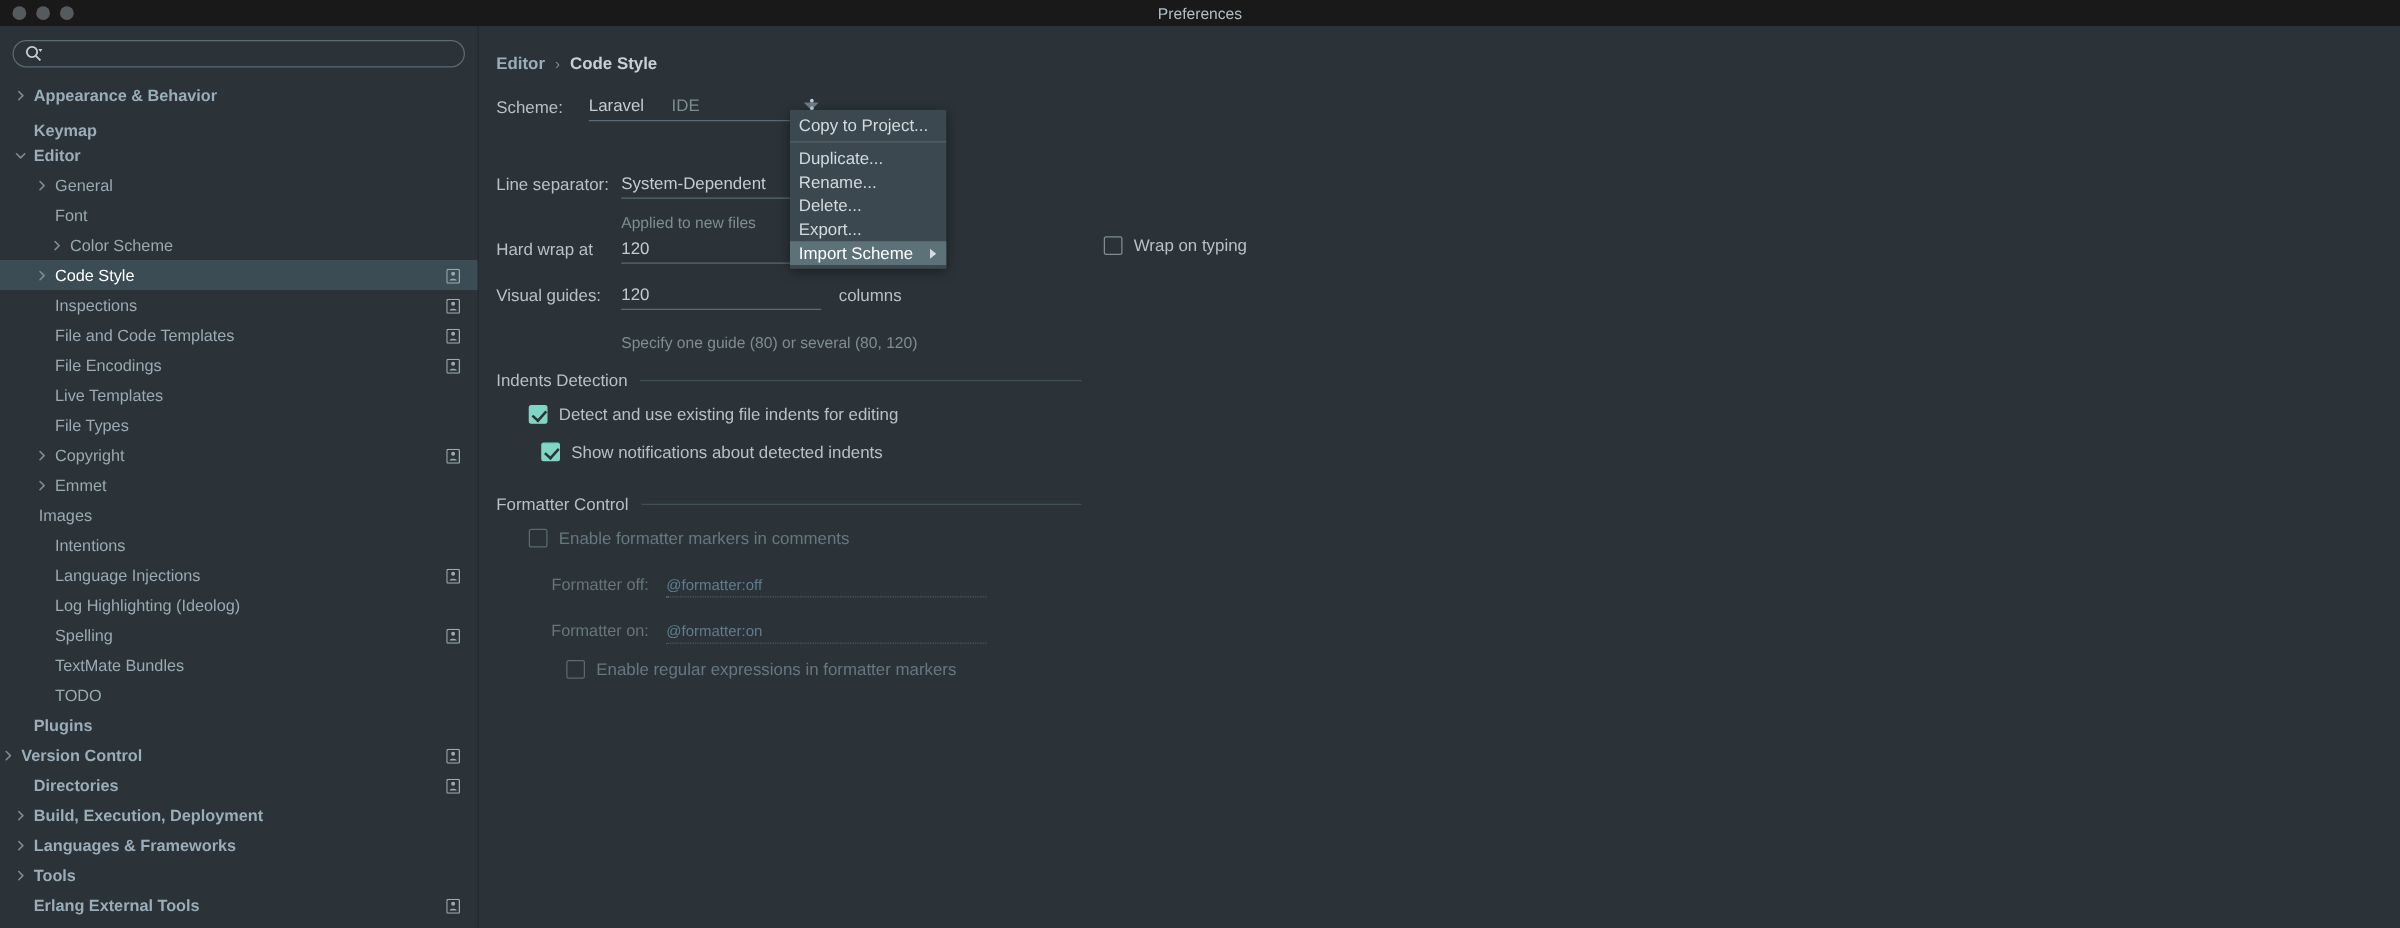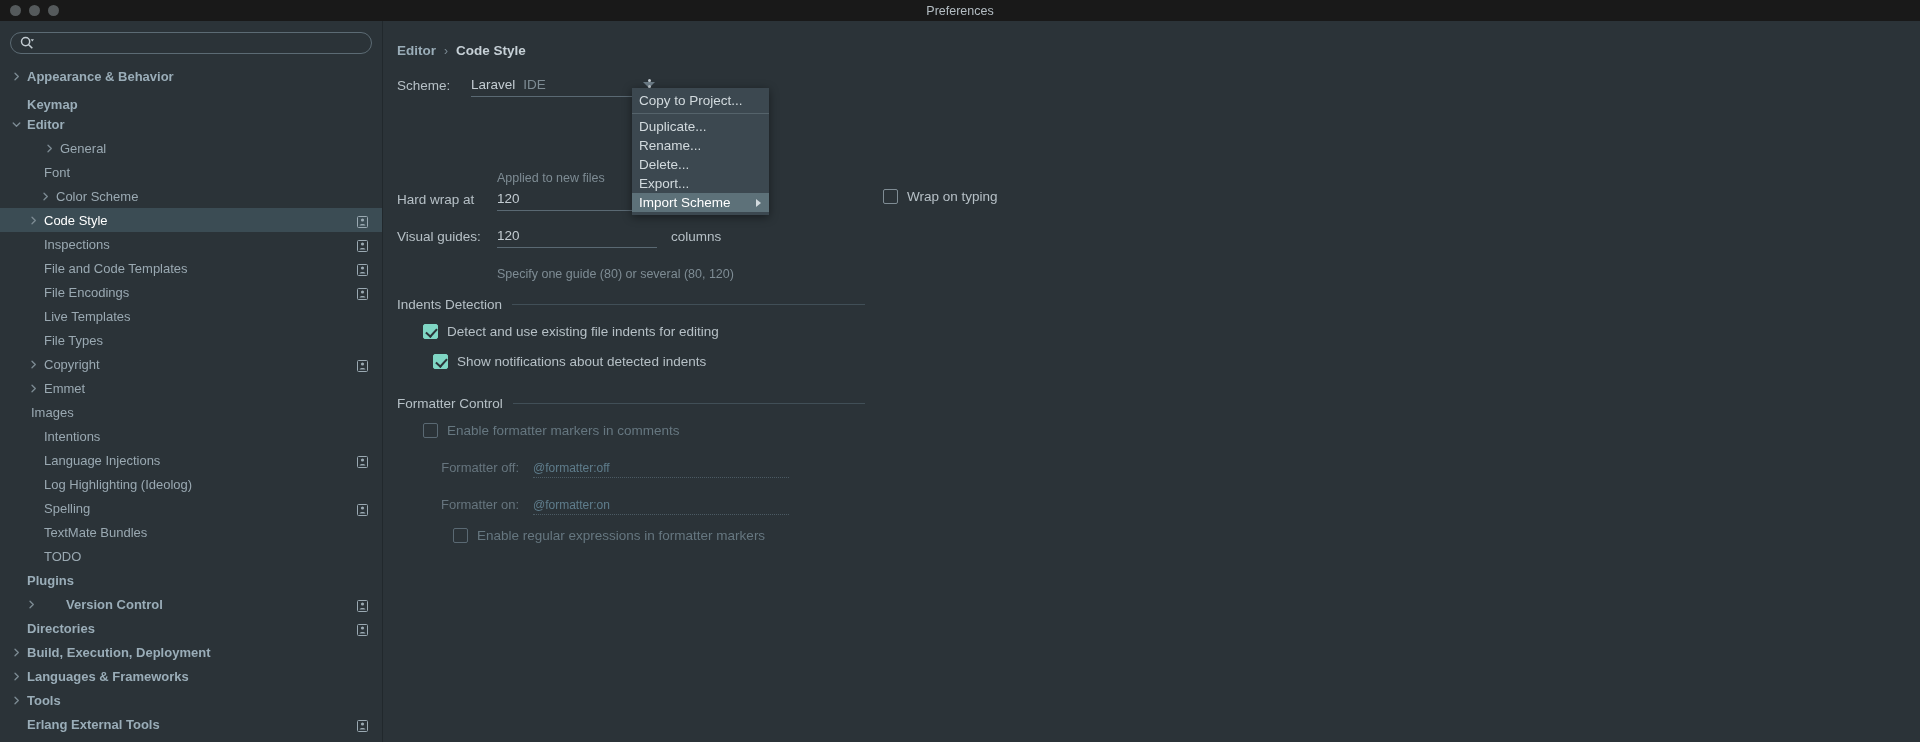--- a/index.html
+++ b/index.html
@@ -91,21 +91,21 @@
   .row { position: absolute; display: flex; align-items: center; }
   .lbl { font-size: 13.5px; color: #b6c0c6; }
   .sublbl { font-size: 12.5px; color: #7e8c94; }
 
   .combo {
     position: relative; height: 24px;
     border-bottom: 1px solid #5a6973;
     display: flex; align-items: center;
   }
   .combo-text { font-size: 13.5px; color: #c3ccd2; }
-  .combo-text .muted { color: #7e8c94; margin-left: 8px; }
+  .combo-text .muted { color: #7e8c94; margin-left: 22px; }
   .combo-arrow {
     position: absolute; right: 6px; top: 50%; transform: translateY(-50%);
     width: 0; height: 0;
     border-left: 6px solid transparent; border-right: 6px solid transparent;
     border-top: 6px solid #6d7d87;
   }
   .textfield {
     height: 24px; border-bottom: 1px solid #5a6973;
     display: flex; align-items: center;
     font-size: 13.5px; color: #c3ccd2;
@@ -213,21 +213,21 @@
           <span class="tree-label">Keymap</span>
         </div>
         <div class="tree-row level0" style="padding-left: 10px;">
           <span class="arrow">
             <svg width="13" height="13" viewBox="0 0 13 13">
               <path d="M3.2 5 L6.5 8.3 L9.8 5" fill="none" stroke="#7d8b94" stroke-width="1.3" stroke-linecap="round" stroke-linejoin="round"></path>
             </svg>
           </span>
           <span class="tree-label">Editor</span>
         </div>
-        <div class="tree-row level1" style="padding-left: 43px;">
+        <div class="tree-row level1" style="padding-left: 27px;">
           <span class="arrow">
             <svg width="13" height="13" viewBox="0 0 13 13">
               <path d="M5 3.2 L8.3 6.5 L5 9.8" fill="none" stroke="#7d8b94" stroke-width="1.3" stroke-linecap="round" stroke-linejoin="round"></path>
             </svg>
           </span>
           <span class="tree-label">General</span>
         </div>
         <div class="tree-row level1" style="padding-left: 27px;">
           <span class="arrow"></span>
           <span class="tree-label">Font</span>
@@ -344,21 +344,21 @@
           <span class="tree-label">TextMate Bundles</span>
         </div>
         <div class="tree-row level1" style="padding-left: 27px;">
           <span class="arrow"></span>
           <span class="tree-label">TODO</span>
         </div>
         <div class="tree-row level0" style="padding-left: 10px;">
           <span class="arrow"></span>
           <span class="tree-label">Plugins</span>
         </div>
-        <div class="tree-row level0" style="padding-left: 25px; gap: 24px;">
+        <div class="tree-row level0" style="padding-left: 0;">
           <span class="arrow">
             <svg width="13" height="13" viewBox="0 0 13 13">
               <path d="M5 3.2 L8.3 6.5 L5 9.8" fill="none" stroke="#7d8b94" stroke-width="1.3" stroke-linecap="round" stroke-linejoin="round"></path>
             </svg>
           </span>
           <span class="tree-label">Version Control</span>
           <span class="scope-icon"><svg width="11" height="12" viewBox="0 0 11 12">
               <rect x="0.5" y="0.5" width="10" height="11" rx="1" fill="none" stroke="#9aa9b2" stroke-width="1"></rect>
               <circle cx="5.5" cy="4" r="1.6" fill="#9aa9b2"></circle>
               <path d="M2.6 9.4 C2.6 7.4 8.4 7.4 8.4 9.4 Z" fill="#9aa9b2"></path>
@@ -426,20 +426,27 @@
         <span class="combo-arrow"></span>
       </div>
     </div>
 
     <div class="kebab" style="left:258px; top:54px;">
       <i></i>
       <i></i>
       <i></i>
     </div>
 
+    <div class="row" style="left:14px; top:114px;">
+      <span class="lbl" style="width:100px;">Line separator:</span>
+      <div class="combo" style="width:160px;">
+        <span class="combo-text">System-Dependent</span>
+        <span class="combo-arrow"></span>
+      </div>
+    </div>
     <div class="sublbl" style="position:absolute; left:114px; top:150px;">Applied to new files</div>
 
     <div class="row" style="left:14px; top:166px;">
       <span class="lbl" style="width:100px;">Hard wrap at</span>
       <div class="textfield" style="width:160px;">
         <span>120</span>
       </div>
       <span class="lbl" style="margin-left:14px;">columns</span>
     </div>
     <div class="cbrow" style="left:500px; top:168px;">
@@ -485,21 +492,21 @@
     <div class="fmt-row" style="left:40px; top:472px;">
       <span class="fmt-label">Formatter on:</span>
       <span class="fmt-input">@formatter:on</span>
     </div>
 
     <div class="cbrow disabled" style="left:70px; top:507px;">
       <span class="cb"></span>
       <span class="cblabel">Enable regular expressions in formatter markers</span>
     </div>
 
-    <div class="menu" id="scheme-menu" style="left:249px; top:67px; width:137px;">
+    <div class="menu" id="scheme-menu" style="left:249px; top:67px; width:125px;">
         <div class="menu-item">
           <span>Copy to Project...</span>
         </div>
         <div class="menu-sep"></div>
         <div class="menu-item">
           <span>Duplicate...</span>
         </div>
         <div class="menu-item">
           <span>Rename...</span>
         </div>

